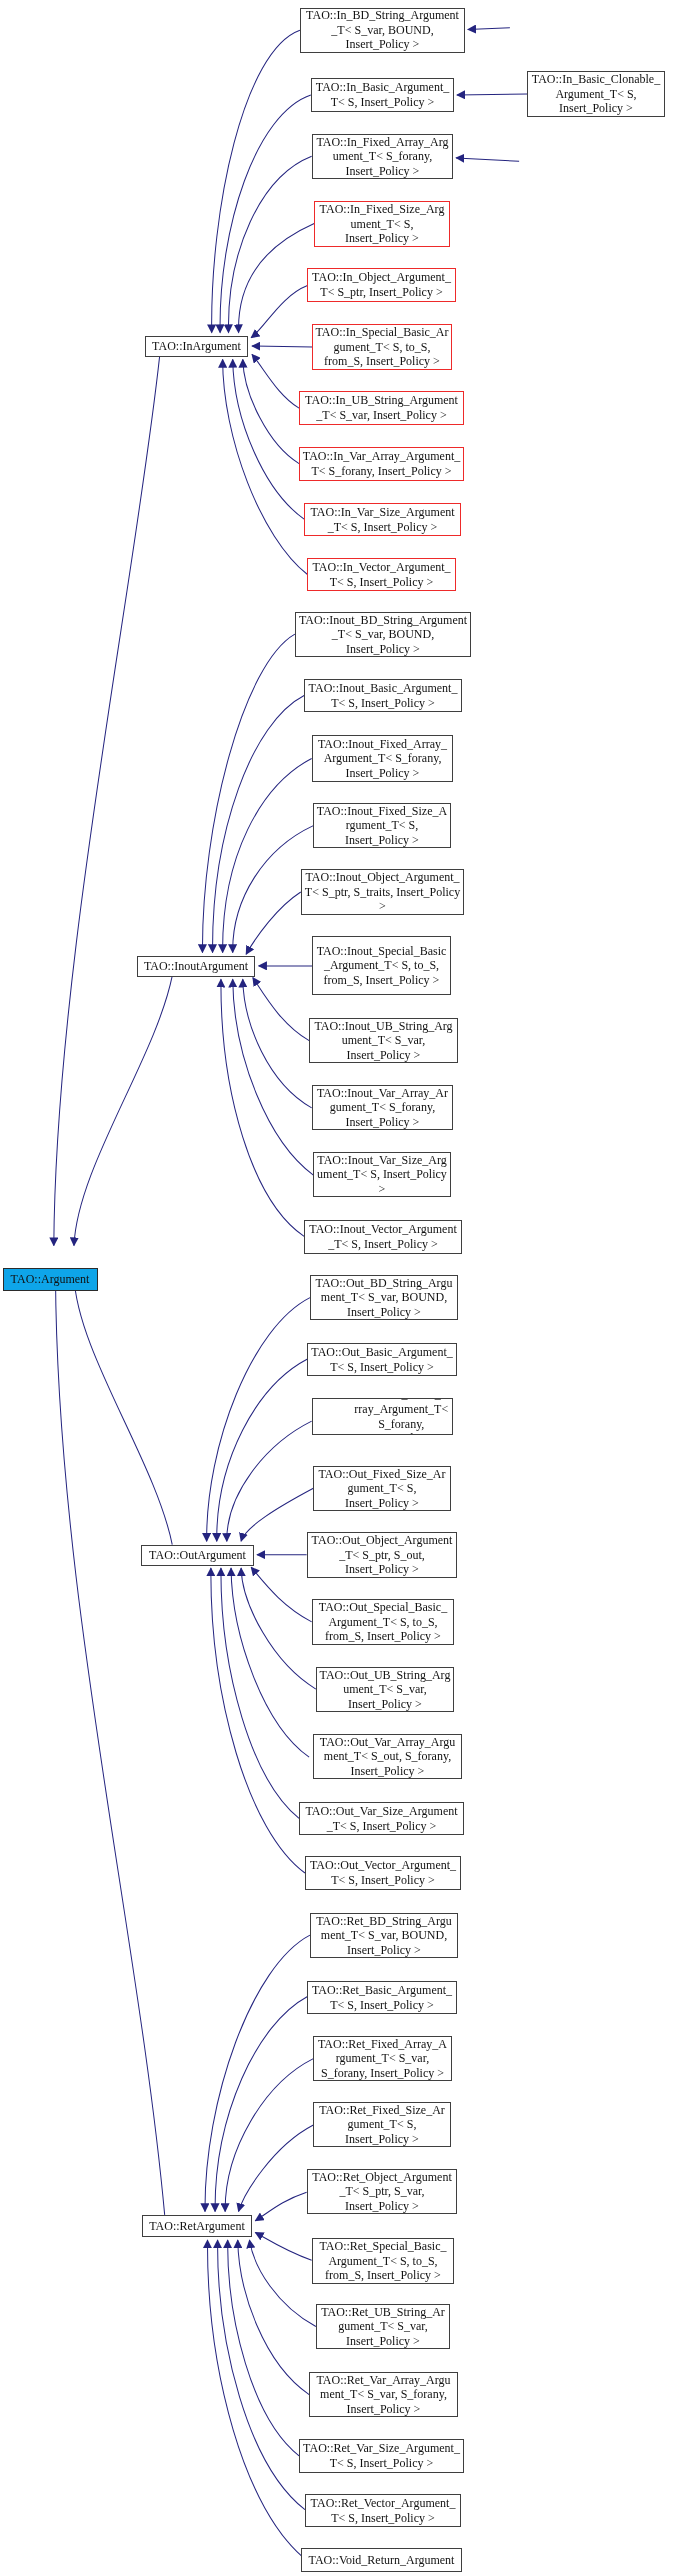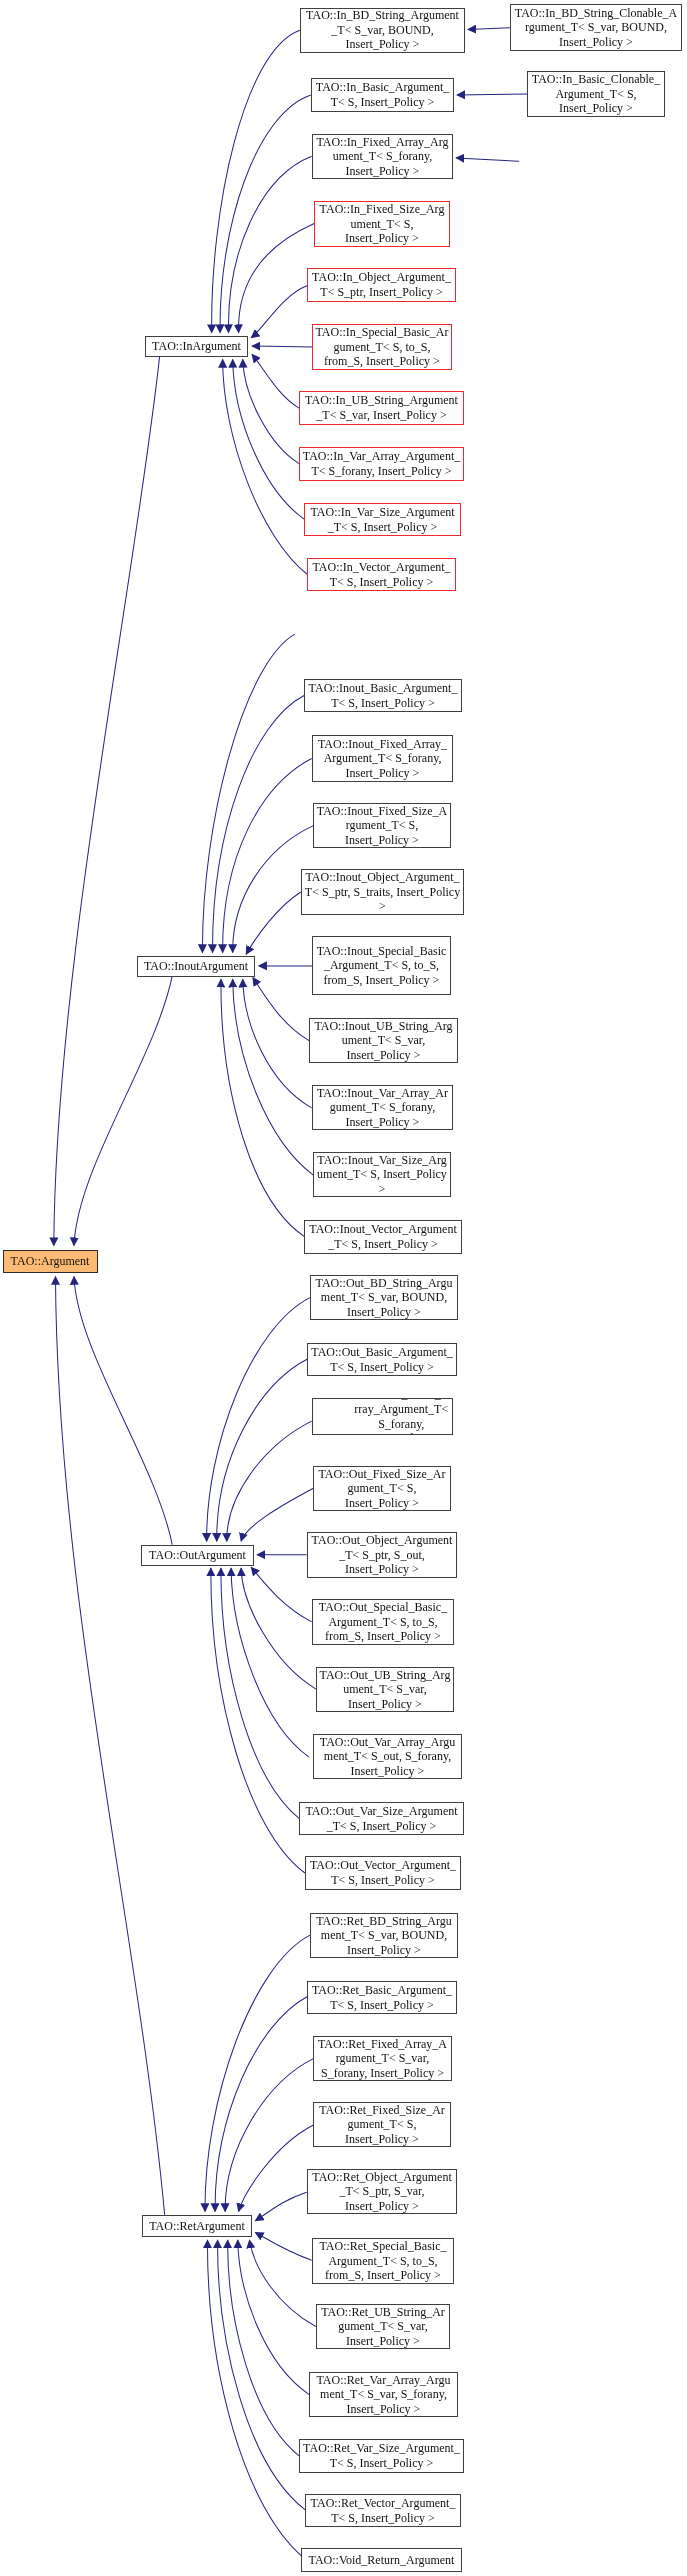--- a/index.html
+++ b/index.html
@@ -20,21 +20,21 @@
     background:#ffffff;
     border:1.7px solid #3f3f3f;
     padding:0.8px 2.5px;
     overflow:hidden;
     overflow-wrap:anywhere;
     word-break:break-word;
     cursor:pointer;
     font-family:Liberation Serif, serif;
   }
   .n.red{border-color:#ee2a2a;cursor:default;}
-  .n.root{background:#fdba74;border-color:#2b2b2b;cursor:default;}
+  .n.root{background:#0ea5e9;border-color:#2b2b2b;cursor:default;margin-top:18px;}
 </style>
 </head>
 <body>
 
 <div id="graph">
 
   <svg id="edges" width="688" height="2576" viewBox="0 0 819 3067">
     <defs>
       <marker id="arr" viewBox="0 0 10 10" refX="9" refY="5" markerWidth="9" markerHeight="9" orient="auto">
         <path d="M0,0 L10,5 L0,10 z" fill="#24247f"></path>
@@ -108,23 +108,23 @@
   <div class="n" style="left:311px;top:78px;width:143px;height:34px;">TAO::In_Basic_Argument_T&lt; S, Insert_Policy &gt;</div>
   <div class="n" style="left:312px;top:134px;width:141px;height:45px;">TAO::In_Fixed_Array_Argument_T&lt; S_forany, Insert_Policy &gt;</div>
   <div class="n red" style="left:314px;top:201px;width:136px;height:46px;">TAO::In_Fixed_Size_Argument_T&lt; S, Insert_Policy &gt;</div>
   <div class="n red" style="left:307px;top:268px;width:149px;height:34px;">TAO::In_Object_Argument_T&lt; S_ptr, Insert_Policy &gt;</div>
   <div class="n red" style="left:312px;top:324px;width:140px;height:46px;">TAO::In_Special_Basic_Argument_T&lt; S, to_S, from_S, Insert_Policy &gt;</div>
   <div class="n red" style="left:299px;top:391px;width:165px;height:34px;">TAO::In_UB_String_Argument_T&lt; S_var, Insert_Policy &gt;</div>
   <div class="n red" style="left:299px;top:447px;width:165px;height:34px;">TAO::In_Var_Array_Argument_T&lt; S_forany, Insert_Policy &gt;</div>
   <div class="n red" style="left:304px;top:503px;width:157px;height:33px;">TAO::In_Var_Size_Argument_T&lt; S, Insert_Policy &gt;</div>
   <div class="n red" style="left:307px;top:558px;width:149px;height:33px;">TAO::In_Vector_Argument_T&lt; S, Insert_Policy &gt;</div>
 
-  <div class="n" style="left:510px;top:4.2px;width:172px;height:47px;">TAO::In_BD_String_Clonable_Argument_T&lt; S_var, BOUND, Insert_Policy &gt;</div>
   <div class="n" style="left:527px;top:71px;width:138px;height:46px;">TAO::In_Basic_Clonable_Argument_T&lt; S, Insert_Policy &gt;</div>
 
+  <div class="n" style="left:295px;top:612px;width:176px;height:45px;">TAO::Inout_BD_String_Argument_T&lt; S_var, BOUND, Insert_Policy &gt;</div>
   <div class="n" style="left:304px;top:679px;width:158px;height:33px;">TAO::Inout_Basic_Argument_T&lt; S, Insert_Policy &gt;</div>
   <div class="n" style="left:312px;top:735px;width:141px;height:47px;">TAO::Inout_Fixed_Array_Argument_T&lt; S_forany, Insert_Policy &gt;</div>
   <div class="n" style="left:313px;top:803px;width:138px;height:45px;">TAO::Inout_Fixed_Size_Argument_T&lt; S, Insert_Policy &gt;</div>
   <div class="n" style="left:301px;top:869px;width:163px;height:46px;">TAO::Inout_Object_Argument_T&lt; S_ptr, S_traits, Insert_Policy &gt;</div>
   <div class="n" style="left:312px;top:936px;width:139px;height:59px;">TAO::Inout_Special_Basic_Argument_T&lt; S, to_S, from_S, Insert_Policy &gt;</div>
   <div class="n" style="left:309px;top:1018px;width:149px;height:45px;">TAO::Inout_UB_String_Argument_T&lt; S_var, Insert_Policy &gt;</div>
   <div class="n" style="left:312px;top:1085px;width:141px;height:45px;">TAO::Inout_Var_Array_Argument_T&lt; S_forany, Insert_Policy &gt;</div>
   <div class="n" style="left:313px;top:1152px;width:138px;height:45px;">TAO::Inout_Var_Size_Argument_T&lt; S, Insert_Policy &gt;</div>
   <div class="n" style="left:304px;top:1220px;width:158px;height:34px;">TAO::Inout_Vector_Argument_T&lt; S, Insert_Policy &gt;</div>
 

